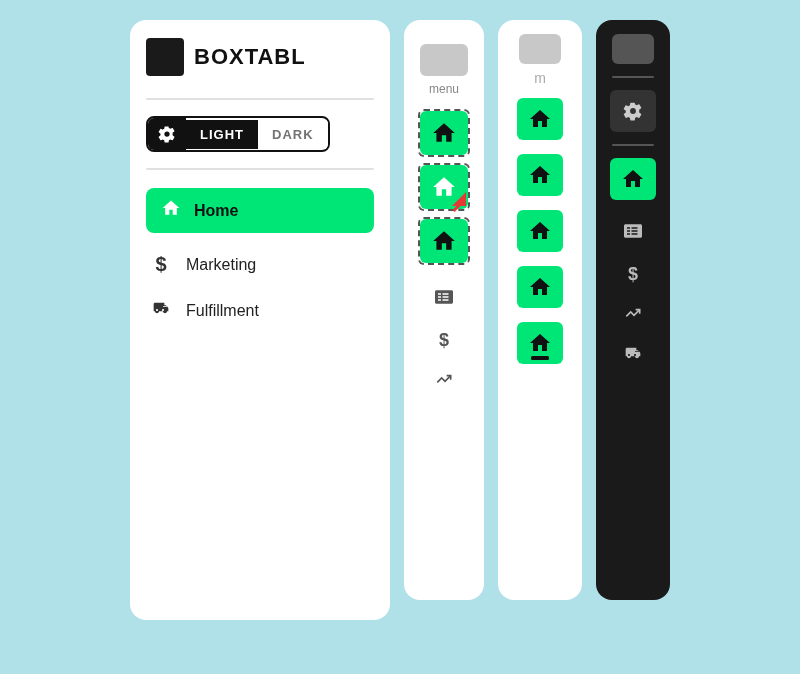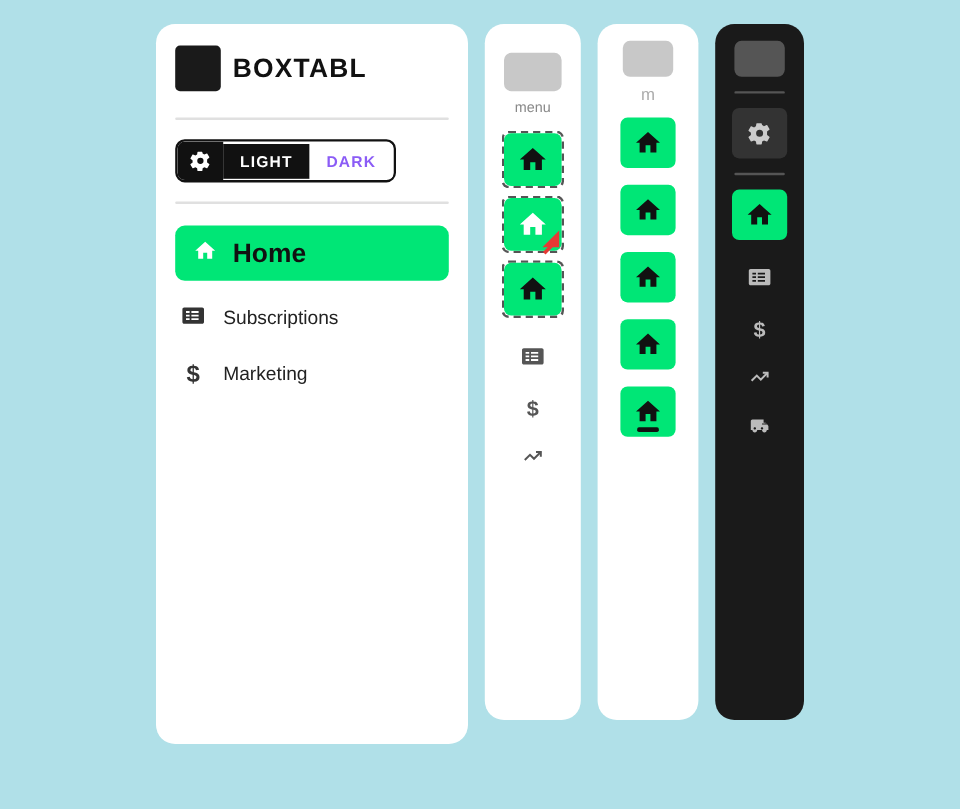--- a/index.html
+++ b/index.html
@@ -91,42 +91,42 @@
       background: #111;
       color: white;
       font-weight: 800;
       font-size: 13px;
       padding: 7px 14px;
       letter-spacing: 1px;
     }
 
     .theme-dark-btn {
       background: white;
-      color: #8b5cf6;
+      color: #737373;
       font-weight: 800;
       font-size: 13px;
       padding: 7px 14px;
       letter-spacing: 1px;
     }
 
     .nav-item-active {
       display: flex;
       align-items: center;
       gap: 12px;
       background: #00e676;
       border-radius: 8px;
       padding: 10px 14px;
       width: 100%;
       margin: 8px 0;
       cursor: pointer;
     }
 
     .nav-item-active-label {
       font-weight: 800;
-      font-size: 22px;
+      font-size: 16px;
       color: #111;
     }
 
     .nav-item {
       display: flex;
       align-items: center;
       gap: 14px;
       padding: 10px 4px;
       width: 100%;
       cursor: pointer;
@@ -267,35 +267,35 @@
 
   <div class="nav-item-active">
     <span class="nav-icon">
       <svg width="20" height="20" viewBox="0 0 24 24" fill="white">
           <path d="M10 20v-6h4v6h5v-8h3L12 3 2 12h3v8z"></path>
         </svg>
     </span>
     <span class="nav-item-active-label">Home</span>
   </div>
 
-  <div class="nav-item">
-    <span class="nav-icon">
-      <svg width="20" height="18" viewBox="0 0 24 24" fill="#333">
-          <path d="M22 3H2C.9 3 0 3.9 0 5v14c0 1.1.9 2 2 2h20c1.1 0 2-.9 2-2V5c0-1.1-.9-2-2-2zM8 17H4v-2h4v2zm0-4H4v-2h4v2zm0-4H4V7h4v2zm10 8h-8v-2h8v2zm0-4h-8v-2h8v2zm0-4h-8V7h8v2z"></path>
-        </svg>
-    </span>
-    <span class="nav-item-label">Subscriptions</span>
-  </div>
 
   <div class="nav-item">
     <span class="nav-icon" style="font-size:20px;font-weight:bold;">$</span>
     <span class="nav-item-label">Marketing</span>
   </div>
 
 
+  <div class="nav-item">
+    <span class="nav-icon">
+      <svg width="22" height="16" viewBox="0 0 24 24" fill="#333">
+          <path d="M20 8h-3V4H3c-1.1 0-2 .9-2 2v11h2c0 1.66 1.34 3 3 3s3-1.34 3-3h6c0 1.66 1.34 3 3 3s3-1.34 3-3h2v-5l-3-4zm-5 8.5c-.83 0-1.5-.67-1.5-1.5s.67-1.5 1.5-1.5 1.5.67 1.5 1.5-.67 1.5-1.5 1.5zm-9 0C5.17 16.5 4.5 15.83 4.5 15s.67-1.5 1.5-1.5 1.5.67 1.5 1.5-.67 1.5-1.5 1.5zm13.5-9l1.96 2.5H15V9h4.5z"></path>
+        </svg>
+    </span>
+    <span class="nav-item-label">Fulfillment</span>
+  </div>
 </div>
 
 <div class="panel panel-medium" style="width:80px; min-height:580px; padding:24px 8px; align-items:center; gap:0;">
   <div class="placeholder-box" style="width:48px;height:32px;"></div>
   <div class="menu-label">menu</div>
 
   <div style="border: 2px dashed #555; border-radius:6px; margin:3px 0;">
     <div class="home-icon-btn" style="margin:0; width:48px; height:44px;">
       <svg width="26" height="26" viewBox="0 0 24 24" fill="#111">
           <path d="M10 20v-6h4v6h5v-8h3L12 3 2 12h3v8z"></path>

